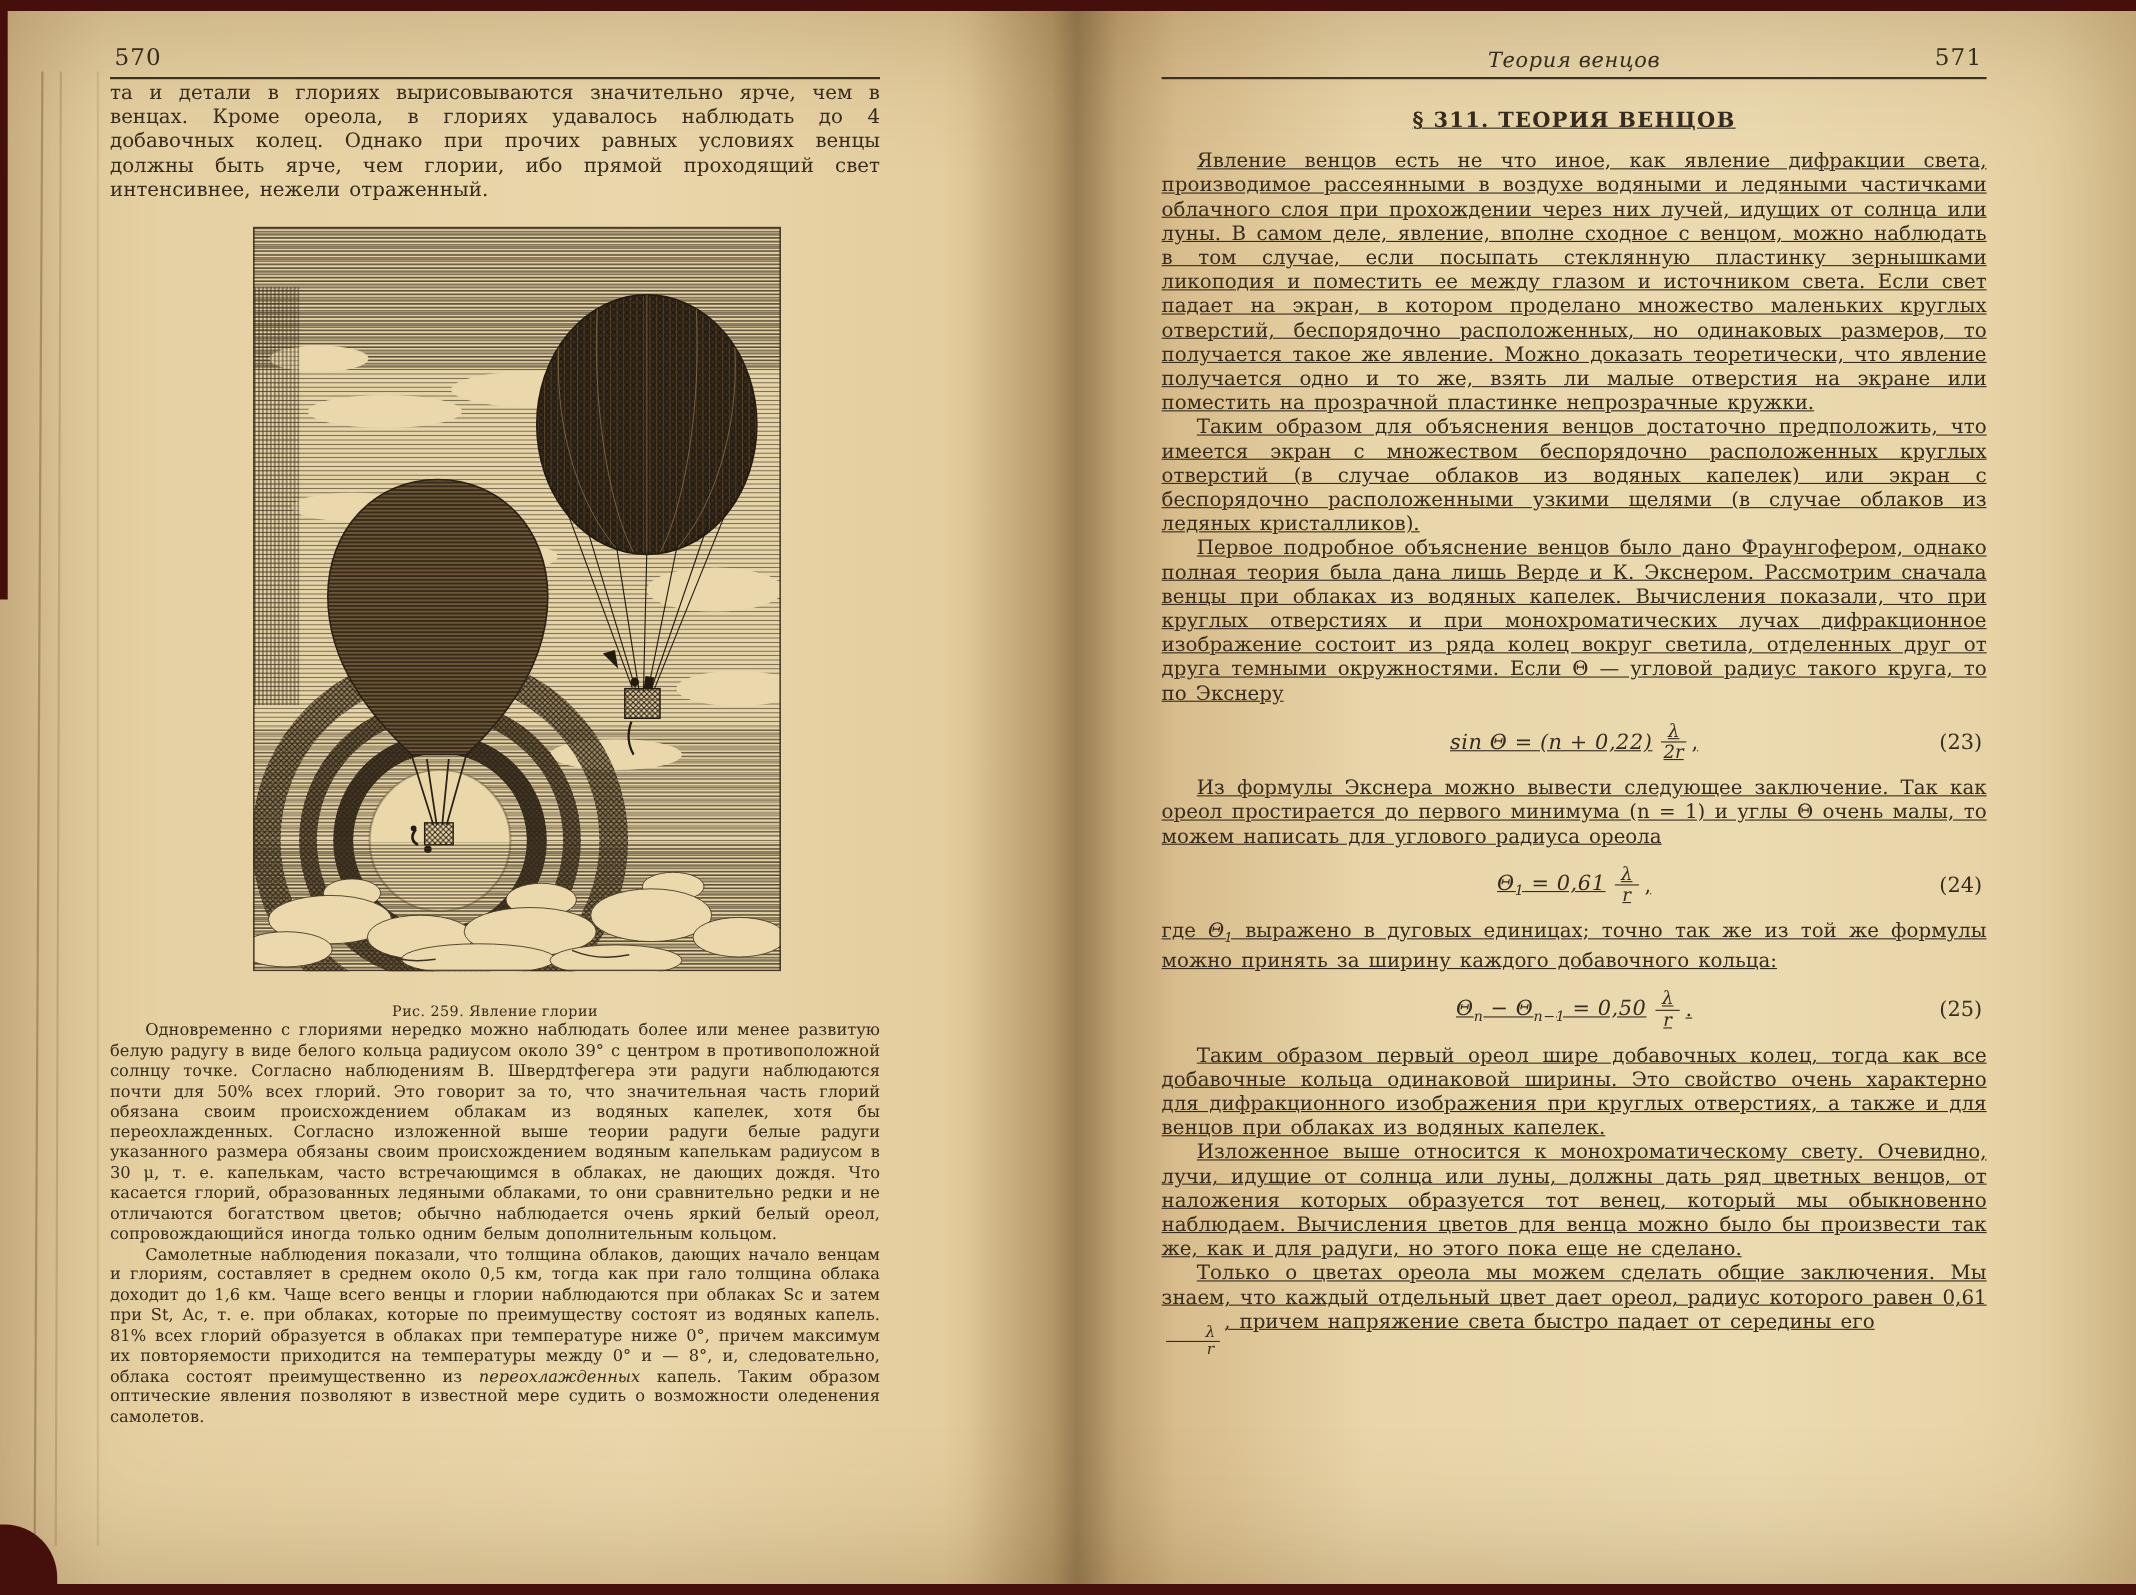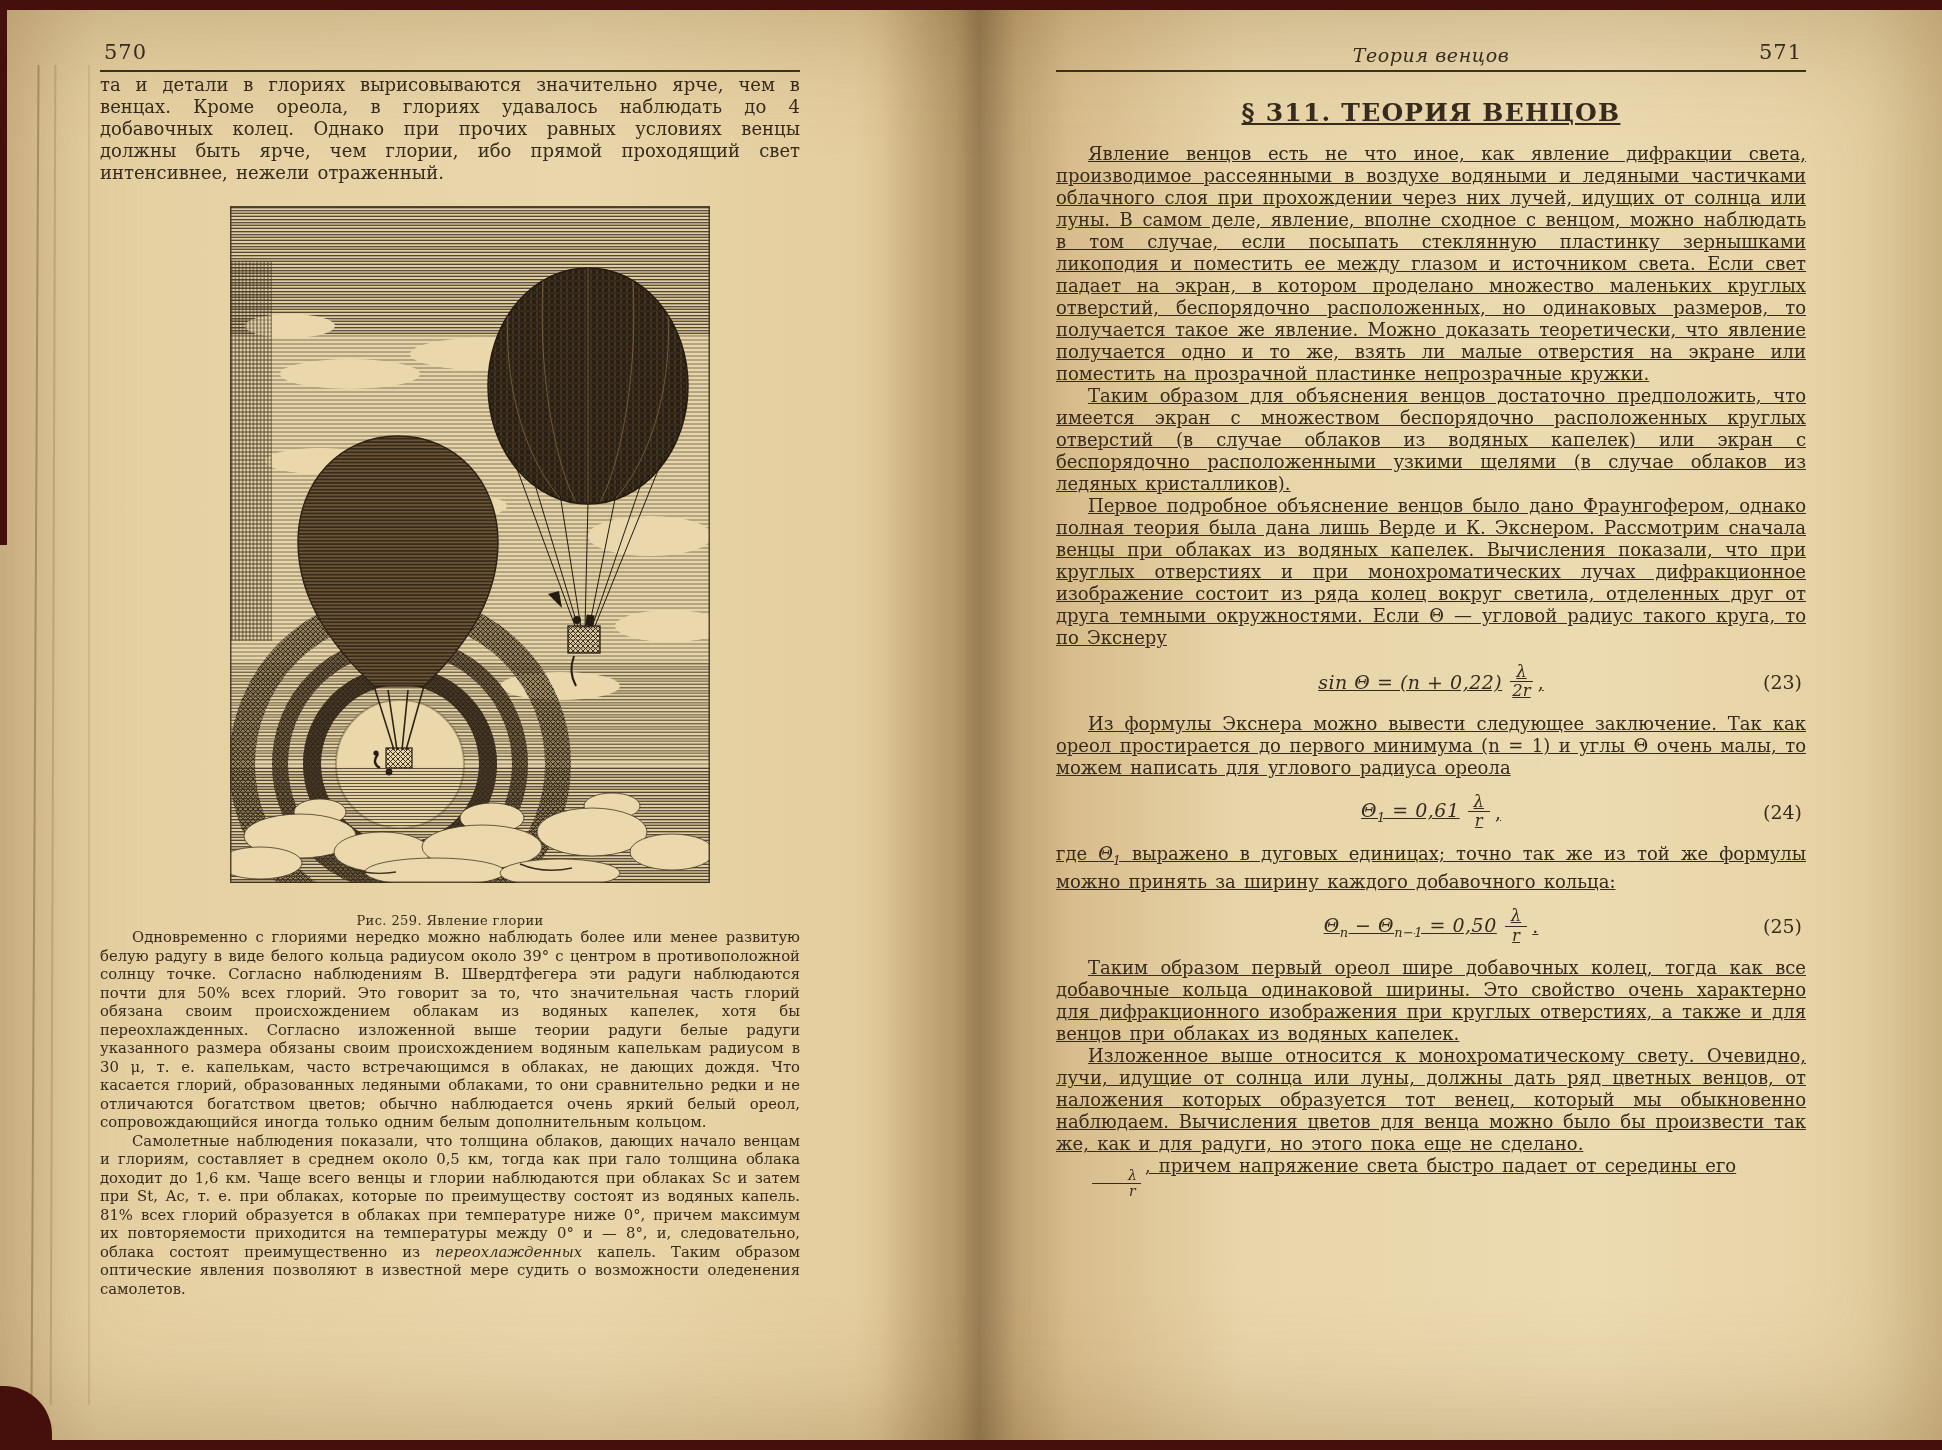--- a/index.html
+++ b/index.html
@@ -47,21 +47,21 @@
   .page p{margin:0;text-align:justify;hyphens:none;}
   .body-text{font-size:18px;line-height:22px;word-spacing:2.5px;}
   .petit{font-size:14.8px;line-height:18.5px;word-spacing:1.6px;}
   .indent{text-indent:32px;}
 
   .fig-wrap{margin:22px 0 0 130px;width:480px;}
   .fig-frame{width:480px;height:677px;}
   .fig-caption{text-align:center;font-size:13px;margin-top:26px;letter-spacing:.4px;}
 
   .section-heading{
-    text-align:center;font-weight:bold;font-size:25px;letter-spacing:1.2px;
+    text-align:center;font-weight:bold;font-size:19px;letter-spacing:1.2px;
     margin:24px 0 16px 0;
   }
 
   .equation{
     position:relative;display:flex;justify-content:center;align-items:center;
     margin:14px 0 12px 0;font-size:19px;
   }
   .eq-lhs{font-style:italic;letter-spacing:.5px;}
   .eq-tail{font-style:normal;}
   .frac{display:inline-flex;flex-direction:column;align-items:center;
@@ -264,21 +264,21 @@
         <span class="fden">r</span>
       </span>
       <span class="eq-tail">.</span>
       <span class="eq-tag">(25)</span>
     </div>
 
     <p class="body-text indent mt10">Таким образом первый ореол шире добавочных колец, тогда как все добавочные кольца одинаковой ширины. Это свойство очень характерно для дифракционного изображения при круглых отверстиях, а также и для венцов при облаках из водяных капелек.</p>
 
     <p class="body-text indent">Изложенное выше относится к монохроматическому свету. Очевидно, лучи, идущие от солнца или луны, должны дать ряд цветных венцов, от наложения которых образуется тот венец, который мы обыкновенно наблюдаем. Вычисления цветов для венца можно было бы произвести так же, как и для радуги, но этого пока еще не сделано.</p>
 
-    <p class="body-text indent"><span class="ifrac">
+    <p class="body-text indent"><span>Только о цветах ореола мы можем сделать общие заключения. Мы знаем, что каждый отдельный цвет дает ореол, радиус которого равен 0,61</span><span class="ifrac">
           <span class="fnum">λ</span>
           <span>r</span>
         </span><span>, причем напряжение света быстро падает от середины его</span></p>
   </div>
 </div>
 
 <div class="edge-top"></div>
 <div class="edge-bottom"></div>
 <div class="edge-left"></div>
 <div class="edge-corner"></div>

